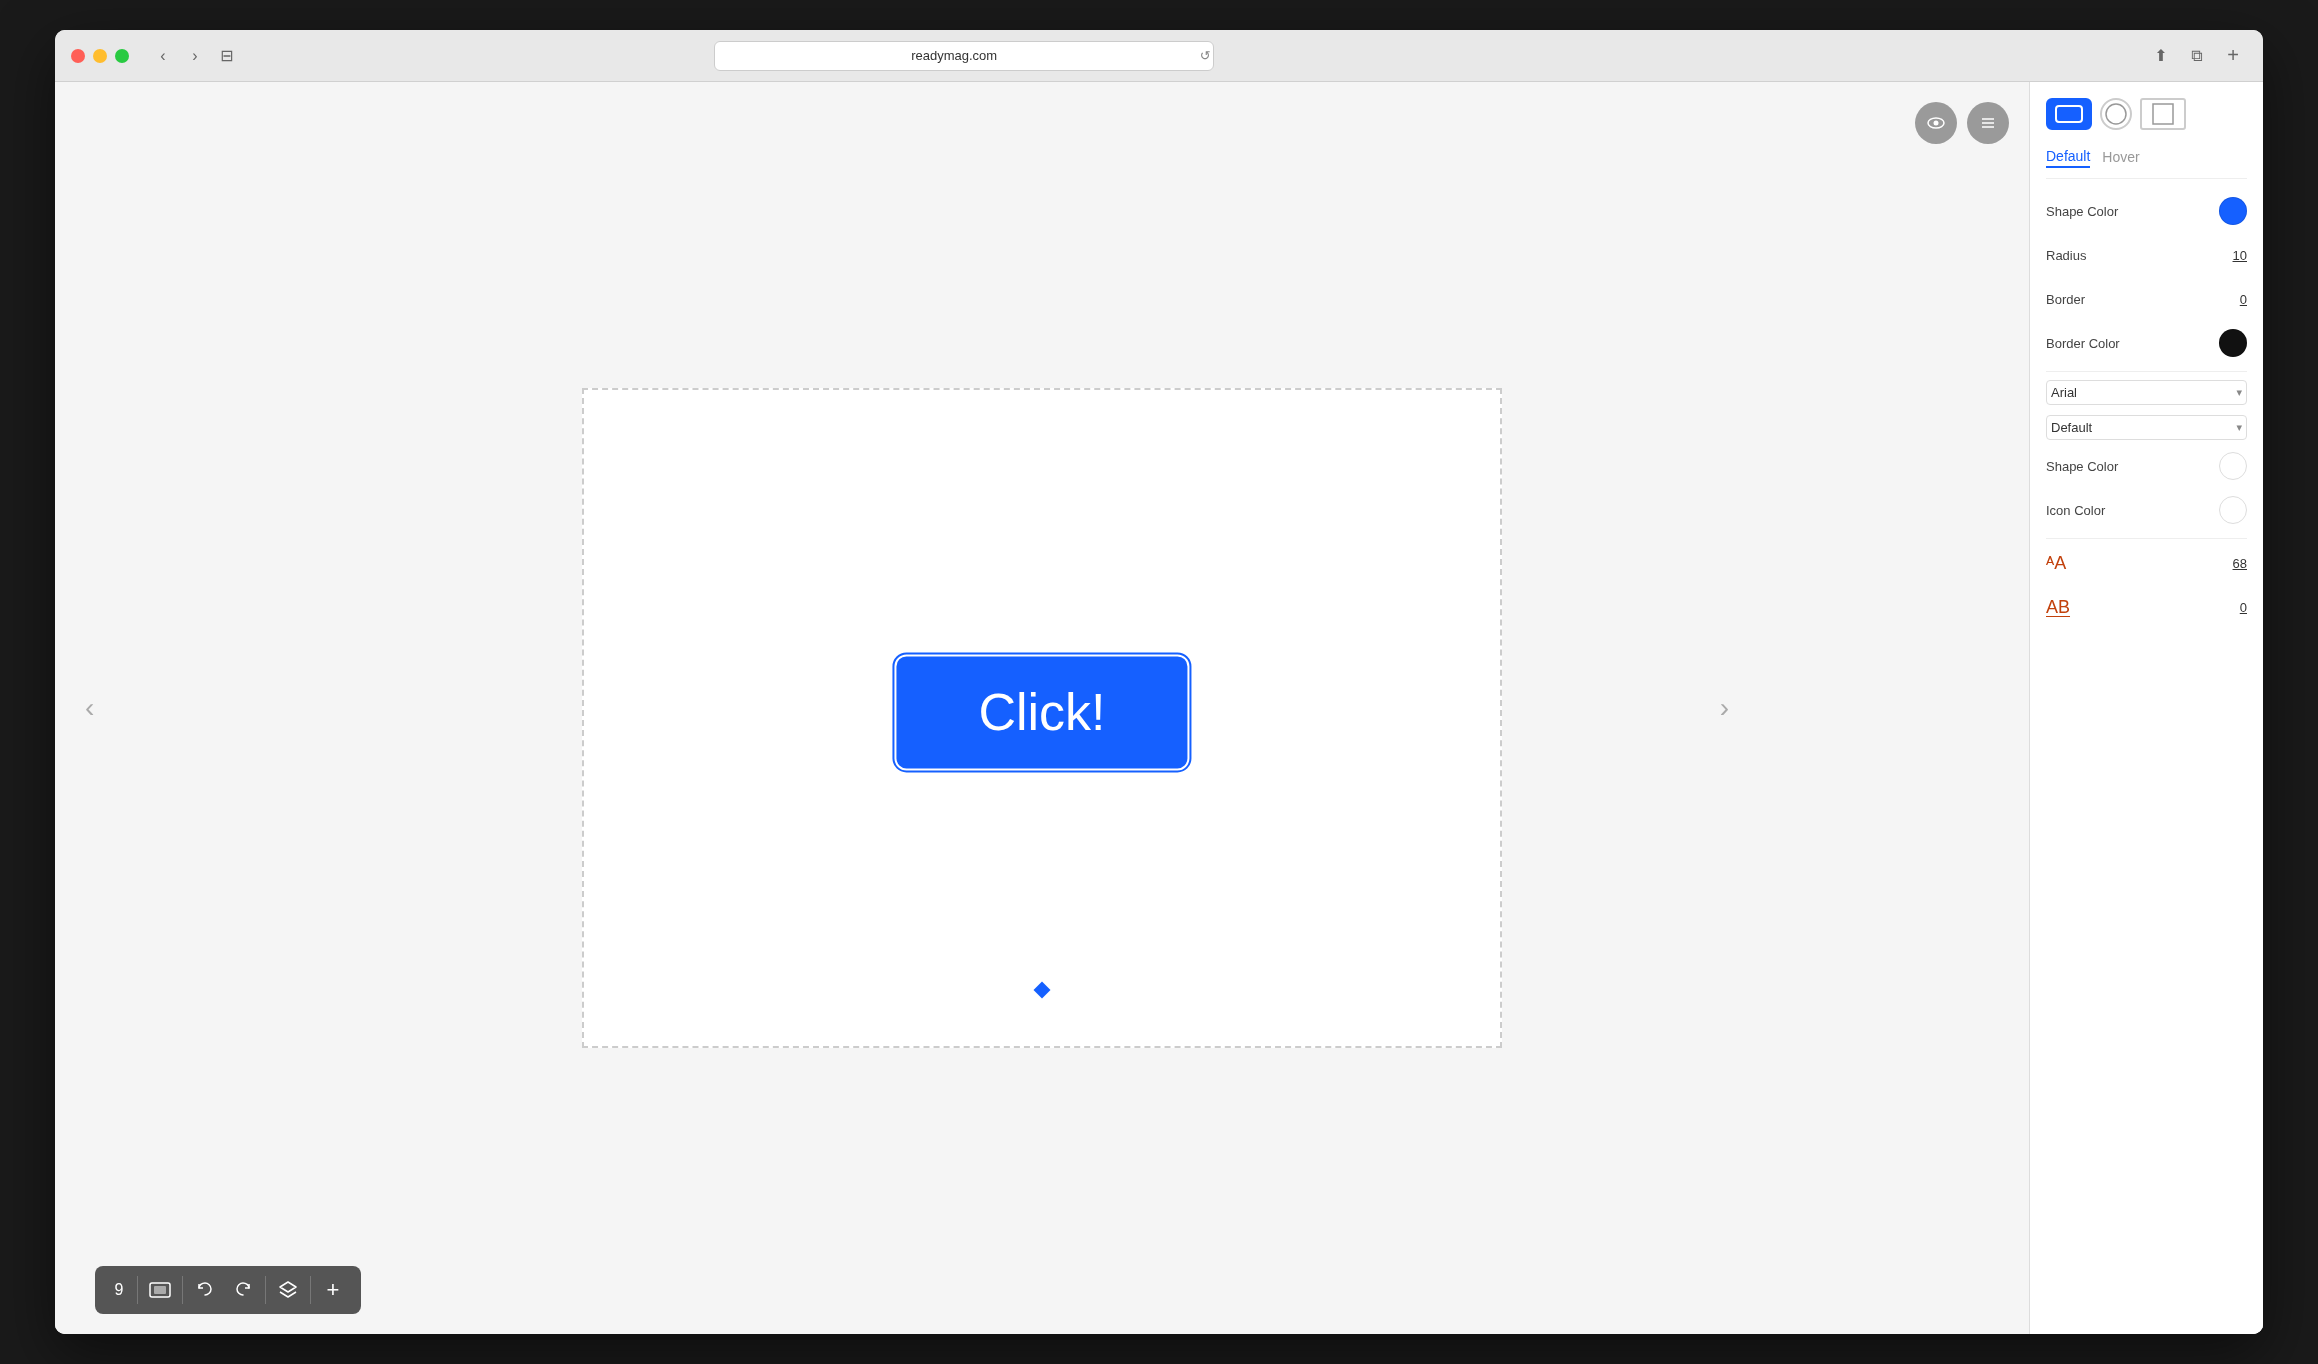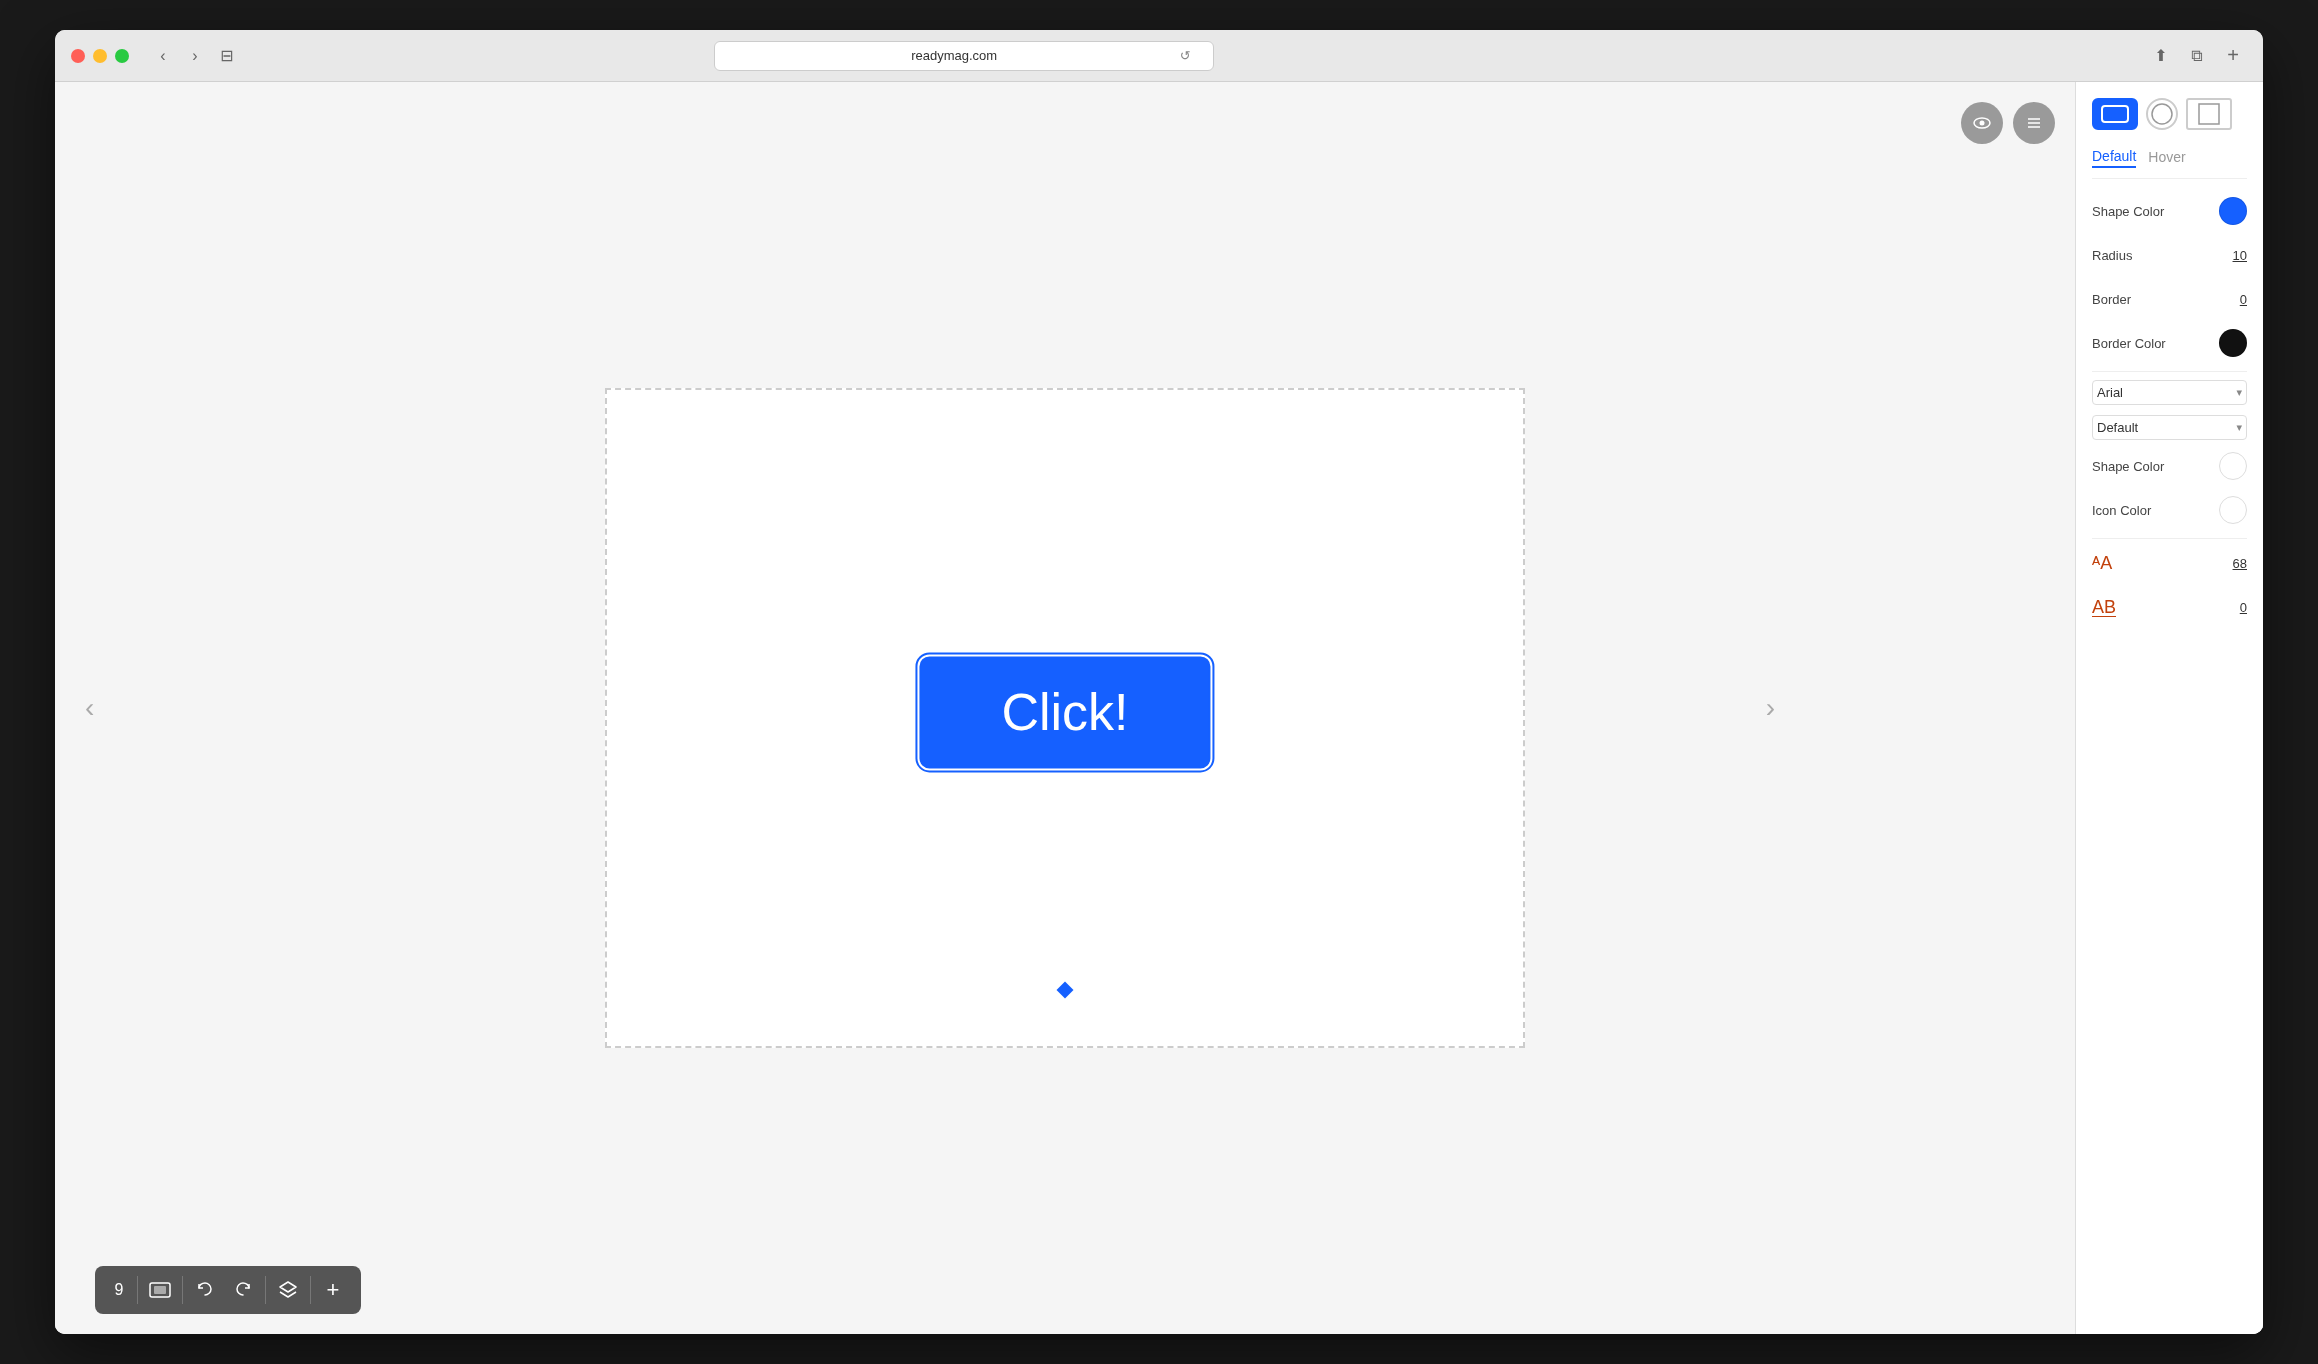--- a/index.html
+++ b/index.html
@@ -86,21 +86,21 @@
     .address-bar {
       flex: 1;
       max-width: 500px;
       margin: 0 auto;
       background: #fff;
       border: 1px solid #ccc;
       border-radius: 6px;
       height: 30px;
       display: flex;
       align-items: center;
-      padding: 0 22px;
+      padding: 0 2px;
       gap: 8px;
     }
     .address-text {
       font-size: 13px;
       color: #333;
       flex: 1;
       text-align: center;
     }
     .refresh-btn {
       font-size: 13px;
@@ -286,21 +286,21 @@
       border-radius: 4px;
     }
 
     .toolbar-btn.add {
       font-size: 22px;
       font-weight: 300;
     }
 
     
     .right-panel {
-      width: 188px;
+      width: 234px;
       background: #f0f0f0;
       border-left: 1px solid #ddd;
       display: flex;
       flex-direction: column;
       flex-shrink: 0;
       position: relative;
     }
 
     
     .properties-panel {

